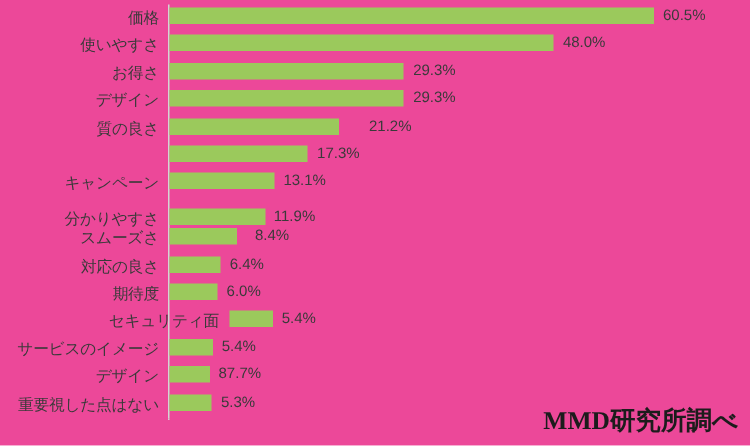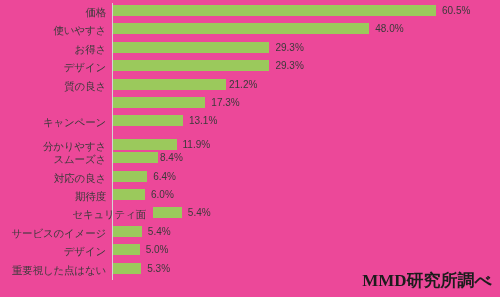--- a/index.html
+++ b/index.html
@@ -123,21 +123,21 @@
           <div class="bar-track" style="width: 156.428px;">
             <div class="bar-fill" style="width: 100%; background: rgb(155, 201, 92);"></div>
           </div>
           <div class="bar-value" style="left: 275.428px;">29.3%</div>
         </div>
         <div class="bar-row" style="top: 76.6px;">
           <div class="cat-label">質の良さ</div>
           <div class="bar-track" style="width: 113.183px;">
             <div class="bar-fill" style="width: 100%; background: rgb(155, 201, 92);"></div>
           </div>
-          <div class="bar-value" style="left: 229px;">21.2%</div>
+          <div class="bar-value" style="left: 246px;">21.2%</div>
         </div>
         <div class="bar-row" style="top: 95px;">
           <div class="bar-track" style="width: 92.362px;">
             <div class="bar-fill" style="width: 100%; background: rgb(155, 201, 92);"></div>
           </div>
           <div class="bar-value" style="left: 211.362px;">17.3%</div>
         </div>
         <div class="bar-row" style="top: 113.4px;">
           <div class="cat-label">キャンペーン</div>
           <div class="bar-track" style="width: 69.9388px;">
@@ -150,21 +150,21 @@
           <div class="bar-track" style="width: 63.5322px;">
             <div class="bar-fill" style="width: 100%; background: rgb(155, 201, 92);"></div>
           </div>
           <div class="bar-value" style="left: 182.532px;">11.9%</div>
         </div>
         <div class="bar-row" style="top: 150.2px;">
           <div class="cat-label">スムーズさ</div>
           <div class="bar-track" style="width: 44.8463px;">
             <div class="bar-fill" style="width: 100%; background: rgb(155, 201, 92);"></div>
           </div>
-          <div class="bar-value" style="left: 160px;">8.4%</div>
+          <div class="bar-value" style="left: 170px;">8.4%</div>
         </div>
         <div class="bar-row" style="top: 168.6px;">
           <div class="cat-label">対応の良さ</div>
           <div class="bar-track" style="width: 34.1686px;">
             <div class="bar-fill" style="width: 100%; background: rgb(155, 201, 92);"></div>
           </div>
           <div class="bar-value" style="left: 153.169px;">6.4%</div>
         </div>
         <div class="bar-row" style="top: 187px;">
           <div class="cat-label">期待度</div>
@@ -185,21 +185,21 @@
           <div class="bar-track" style="width: 28.8298px;">
             <div class="bar-fill" style="width: 100%; background: rgb(155, 201, 92);"></div>
           </div>
           <div class="bar-value" style="left: 147.83px;">5.4%</div>
         </div>
         <div class="bar-row" style="top: 242.2px;">
           <div class="cat-label">デザイン</div>
           <div class="bar-track" style="width: 26.6942px;">
             <div class="bar-fill" style="width: 100%; background: rgb(155, 201, 92);"></div>
           </div>
-          <div class="bar-value" style="left: 145.694px;">5.0%</div>
+          <div class="bar-value" style="left: 145.694px;">87.7%</div>
         </div>
         <div class="bar-row" style="top: 260.6px;">
           <div class="cat-label">重要視した点はない</div>
           <div class="bar-track" style="width: 28.2959px;">
             <div class="bar-fill" style="width: 100%; background: rgb(155, 201, 92);"></div>
           </div>
           <div class="bar-value" style="left: 147.296px;">5.3%</div>
         </div>
       </div>
   </div>

